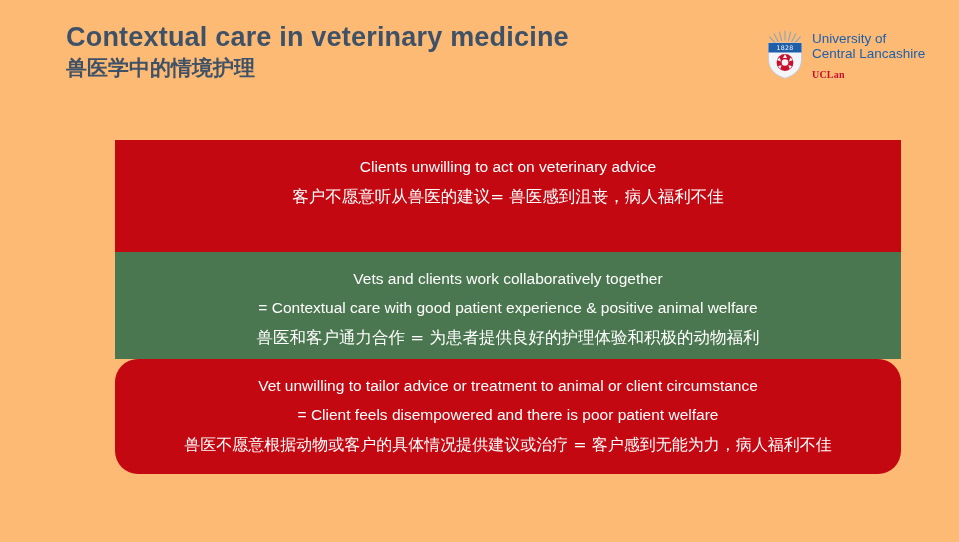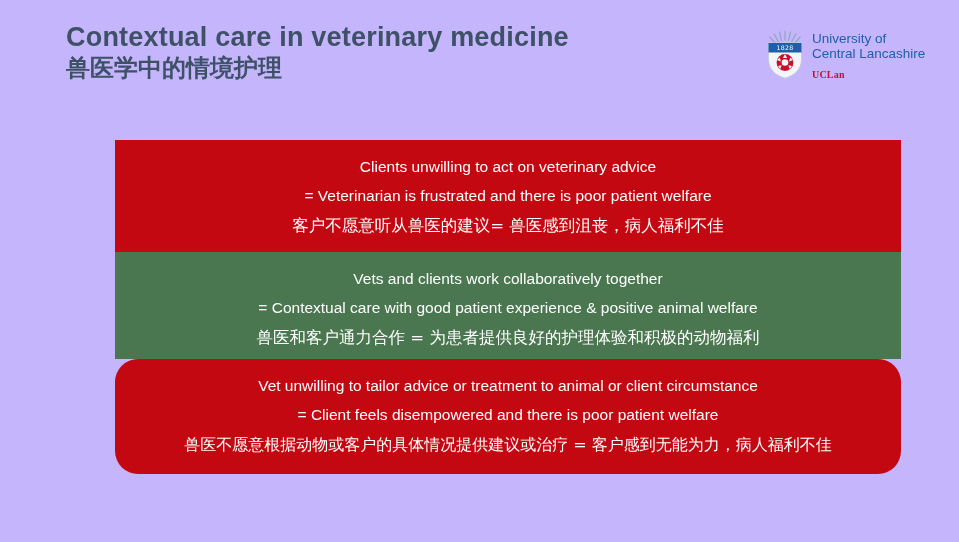--- a/index.html
+++ b/index.html
@@ -11,21 +11,21 @@
     height: 542px;
     overflow: hidden;
     background: #dfe2e8;
     font-family: "Liberation Sans", sans-serif;
   }
 
   .slide {
     position: relative;
     width: 959px;
     height: 542px;
-    background: #c4b5fd;
+    background: #fdba74;
     box-sizing: border-box;
   }
 
   
   .header {
     position: absolute;
     top: 0;
     left: 0;
     width: 959px;
     height: 110px;
@@ -43,21 +43,21 @@
     font-size: 27px;
     font-weight: bold;
     color: #3e5166;
     letter-spacing: 0.2px;
     line-height: 30px;
     white-space: nowrap;
   }
 
   .title-zh {
     font-family: "DejaVu Sans", sans-serif;
-    font-size: 24px;
+    font-size: 21px;
     font-weight: bold;
     color: #3e5166;
     line-height: 28px;
     margin-top: 2px;
     white-space: nowrap;
   }
 
   
   .logo {
     position: absolute;
@@ -196,21 +196,20 @@
         <div class="logo-sub">UCLan</div>
       </div>
 
     </div>
   </div>
 
   <div class="boxes">
 
     <div class="band band-red band-1">
       <div class="ln-en">Clients unwilling to act on veterinary advice</div>
-      <div class="ln-en">= Veterinarian is frustrated and there is poor patient welfare</div>
       <div class="ln-zh">客户不愿意听从兽医的建议= 兽医感到沮丧，病人福利不佳</div>
     </div>
 
     <div class="band band-green band-2">
       <div class="ln-en">Vets and clients work collaboratively together</div>
       <div class="ln-en">= Contextual care with good patient experience &amp; positive animal welfare</div>
       <div class="ln-zh">兽医和客户通力合作 = 为患者提供良好的护理体验和积极的动物福利</div>
     </div>
 
     <div class="band band-red band-3">

